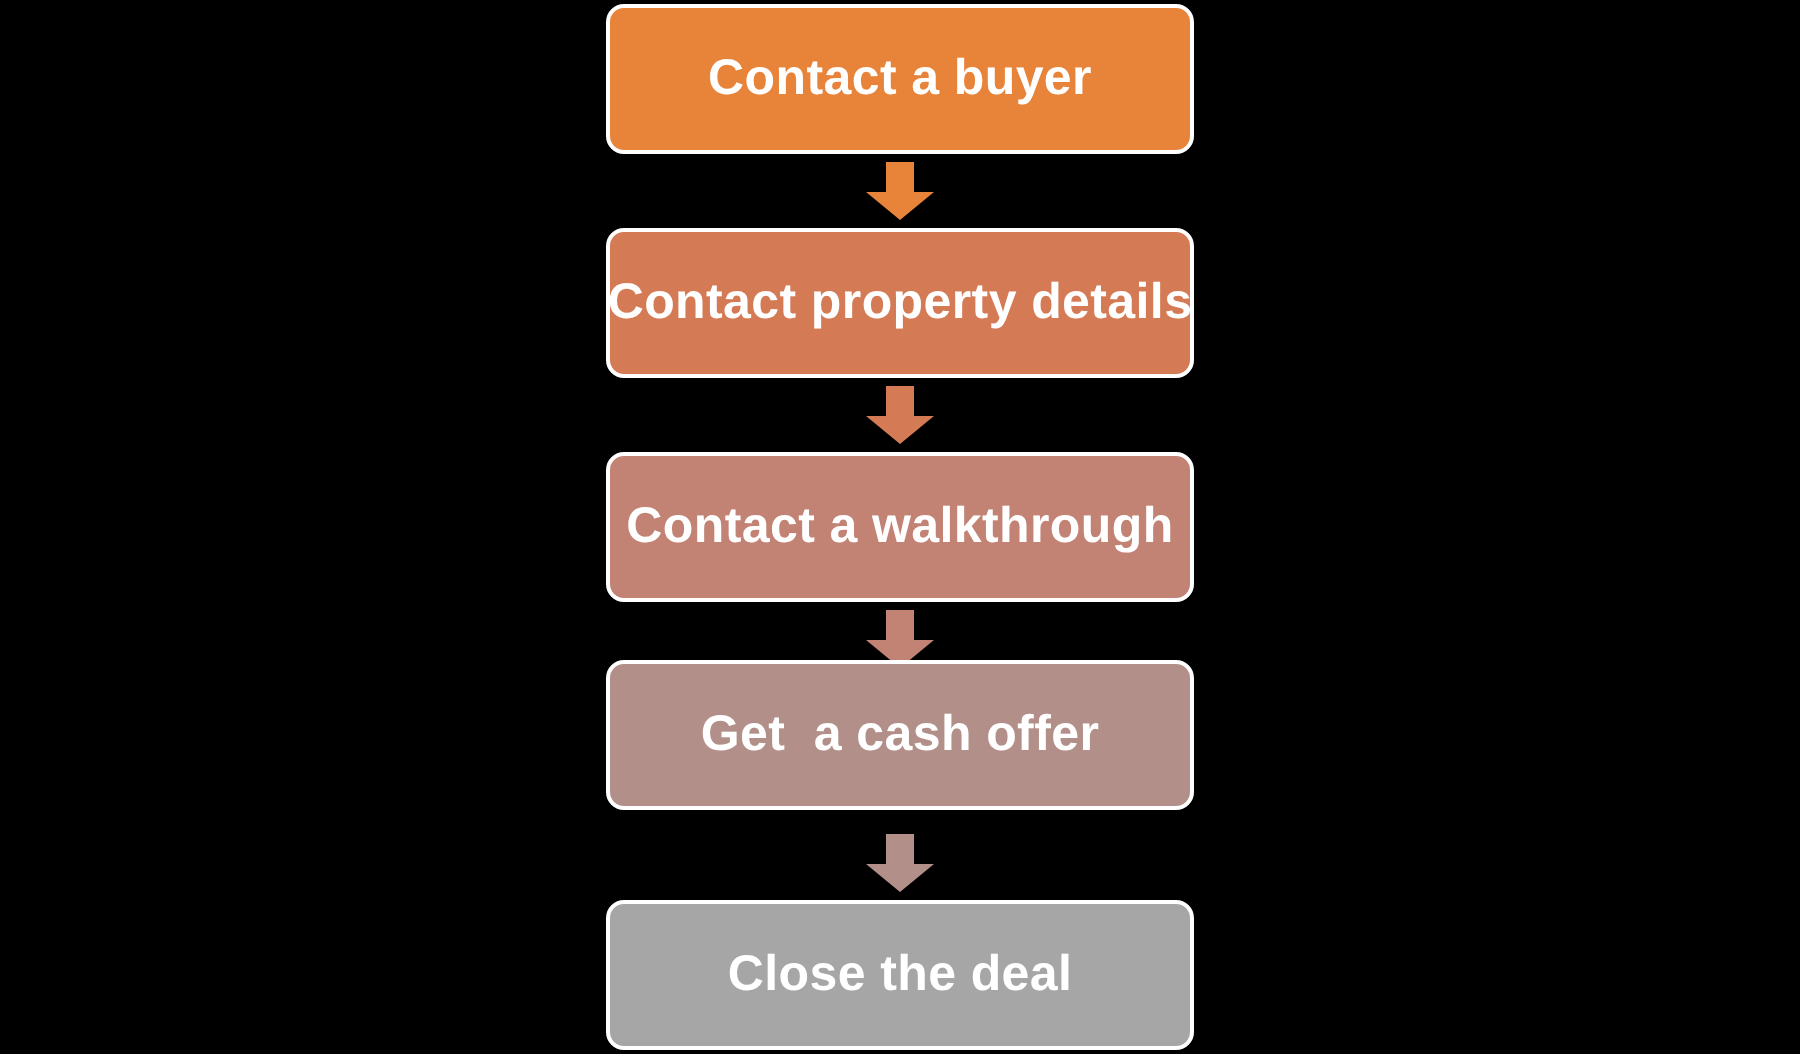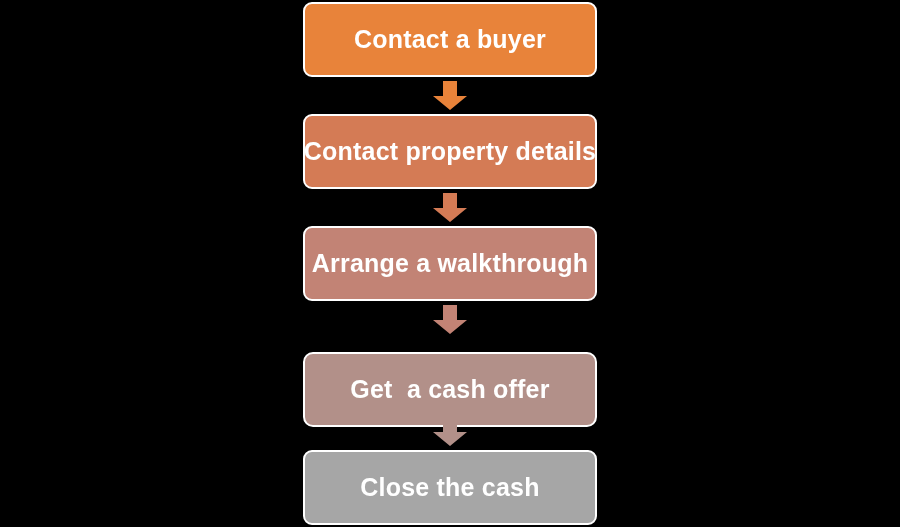--- a/index.html
+++ b/index.html
@@ -55,21 +55,21 @@
     width: 34px;
     height: 29px;
   }
   
   .step-0 { top: 2px; }
   .arrow-0 { top: 81px; }
   .step-1 { top: 114px; }
   .arrow-1 { top: 193px; }
   .step-2 { top: 226px; }
   .arrow-2 { top: 305px; }
-  .step-3 { top: 352px; border-radius: 10px; }
+  .step-3 { top: 330px; }
   .arrow-3 { top: 417px; }
   .step-4 { top: 450px; }
 </style>
 </head>
 <body>
 
 <div id="canvas" style="background-color: rgb(0, 0, 0);">
   <div class="flow-column">
 
     <div class="flow-step step-0" style="background-color: rgb(232, 131, 58); color: rgb(255, 255, 255); border-color: rgb(255, 255, 255);">
@@ -86,37 +86,37 @@
       <span>Contact property details</span>
     </div>
 
     <div class="flow-arrow arrow-1">
       <svg viewBox="0 0 34 29" xmlns="http://www.w3.org/2000/svg" aria-hidden="true">
         <polygon class="arrow-shape" points="10,0 24,0 24,15 34,15 17,29 0,15 10,15" fill="#D47B55"></polygon>
       </svg>
     </div>
 
     <div class="flow-step step-2" style="background-color: rgb(194, 131, 117); color: rgb(255, 255, 255); border-color: rgb(255, 255, 255);">
-      <span>Arrange a walkthrough</span>
+      <span>Contact a walkthrough</span>
     </div>
 
     <div class="flow-arrow arrow-2">
       <svg viewBox="0 0 34 29" xmlns="http://www.w3.org/2000/svg" aria-hidden="true">
         <polygon class="arrow-shape" points="10,0 24,0 24,15 34,15 17,29 0,15 10,15" fill="#C28375"></polygon>
       </svg>
     </div>
 
     <div class="flow-step step-3" style="background-color: rgb(178, 144, 137); color: rgb(255, 255, 255); border-color: rgb(255, 255, 255);">
       <span>Get  a cash offer</span>
     </div>
 
     <div class="flow-arrow arrow-3">
       <svg viewBox="0 0 34 29" xmlns="http://www.w3.org/2000/svg" aria-hidden="true">
         <polygon class="arrow-shape" points="10,0 24,0 24,15 34,15 17,29 0,15 10,15" fill="#B29089"></polygon>
       </svg>
     </div>
 
     <div class="flow-step step-4" style="background-color: rgb(166, 166, 166); color: rgb(255, 255, 255); border-color: rgb(255, 255, 255);">
-      <span>Close the cash</span>
+      <span>Close the deal</span>
     </div>
 
   </div>
 </div>
 
 </body></html>

